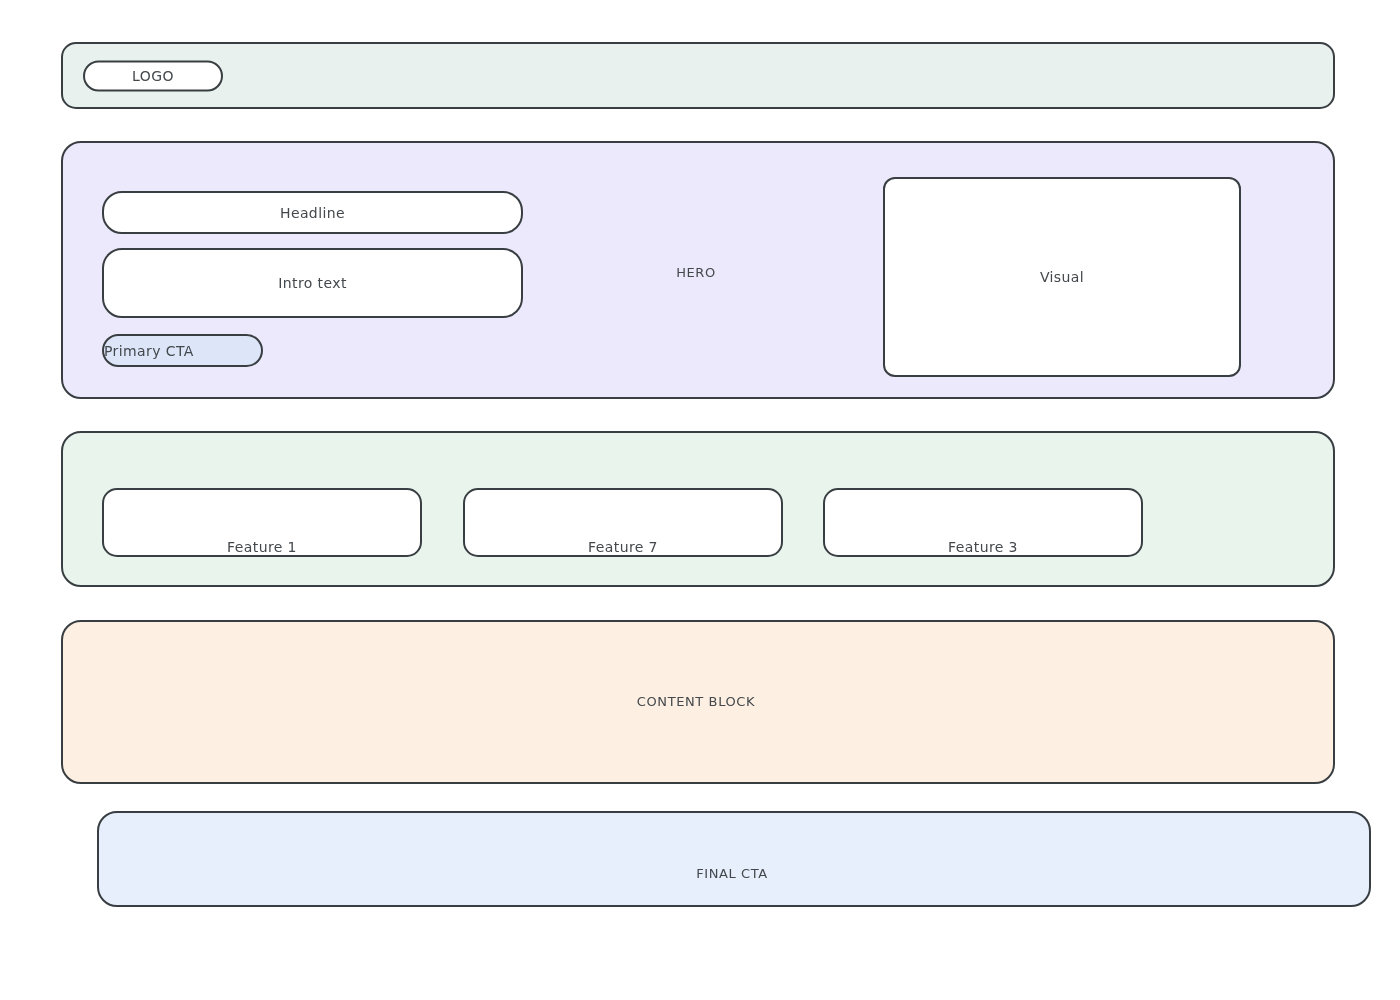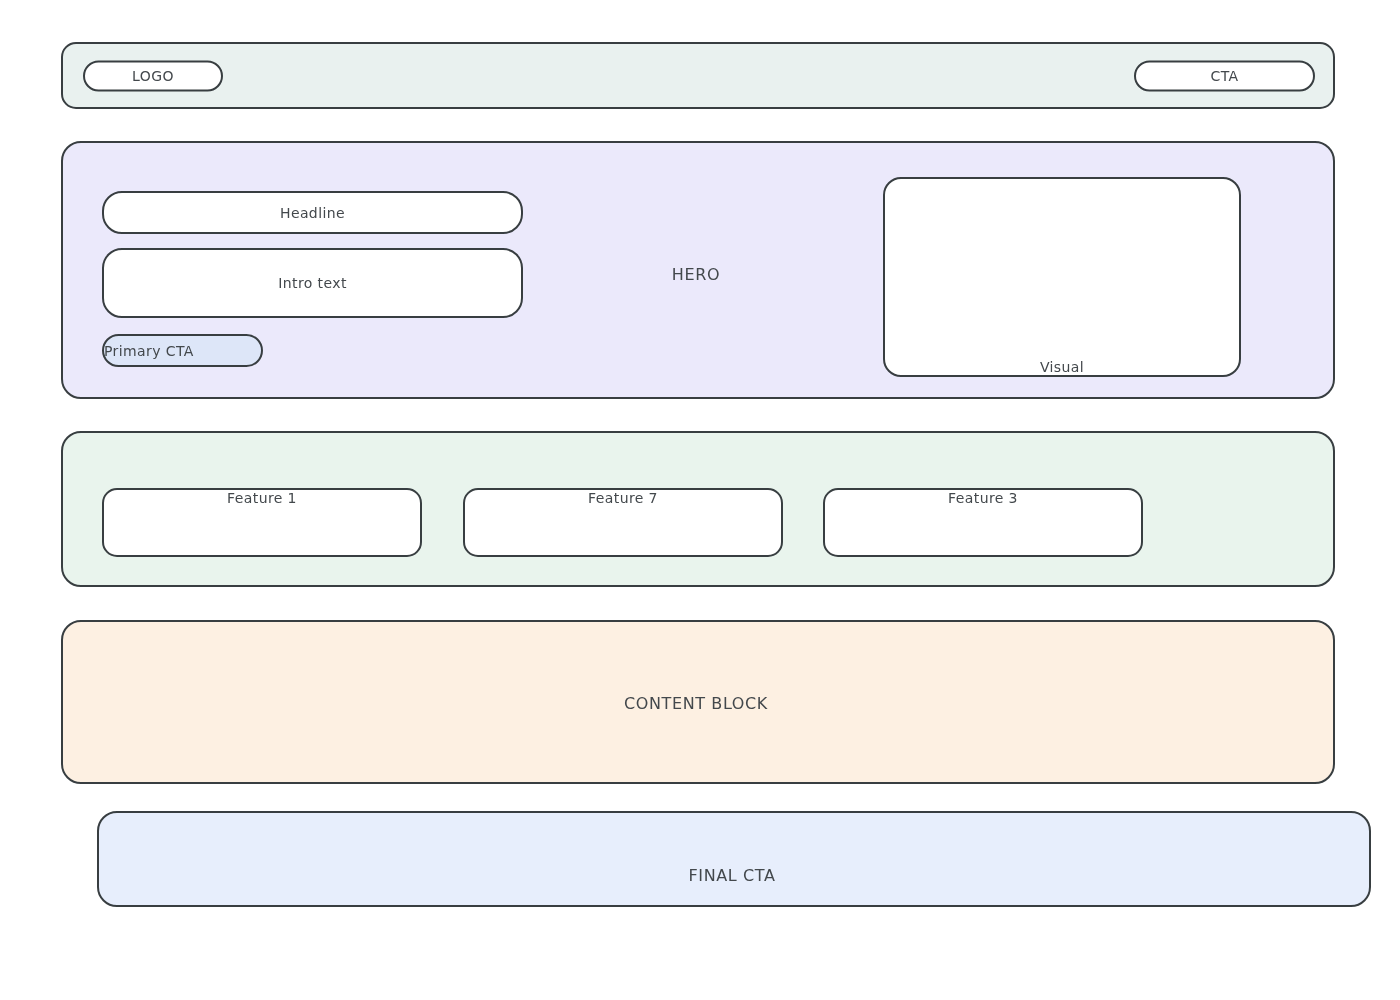--- a/index.html
+++ b/index.html
@@ -26,21 +26,21 @@
     font-size: 14px;
     color: #43484c;
     letter-spacing: 0.4px;
     white-space: nowrap;
   }
   .center-label {
     position: absolute;
     left: 0;
     right: 4px;
     text-align: center;
-    font-size: 16px;
+    font-size: 13px;
     letter-spacing: 0.6px;
   }
 
   
   .header-band {
     top: 42px;
     height: 67px;
     border-radius: 15px;
     background: #e9f1ef;
   }
@@ -98,46 +98,46 @@
     cursor: pointer;
   }
   .hero-label { top: 122px; }
   .visual-box {
     position: absolute;
     left: 820px;
     top: 34px;
     width: 358px;
     height: 200px;
     border: 2px solid #383e41;
-    border-radius: 18px;
-    background: #ffffff;
-    box-sizing: border-box;
-    display: flex;
-    align-items: flex-end;
+    border-radius: 12px;
+    background: #ffffff;
+    box-sizing: border-box;
+    display: flex;
+    align-items: center;
     justify-content: center;
   }
 
   
   .features-band {
     top: 431px;
     height: 156px;
     border-radius: 20px;
     background: #e9f4ed;
   }
   .feature-card {
     position: absolute;
     top: 55px;
     width: 320px;
     height: 69px;
     border: 2px solid #383e41;
     border-radius: 15px;
     background: #ffffff;
     box-sizing: border-box;
     display: flex;
-    align-items: flex-start;
+    align-items: flex-end;
     justify-content: center;
   }
   .feature-1 { left: 39px; }
   .feature-2 { left: 400px; }
   .feature-3 { left: 760px; }
 
   
   .content-band {
     top: 620px;
     height: 164px;
@@ -158,23 +158,20 @@
 </style>
 </head>
 <body>
 
 <div class="canvas">
 
   <div class="section header-band">
     <div class="pill logo-pill">
       <span class="label">LOGO</span>
     </div>
-    <div class="pill header-cta">
-      <span class="label">CTA</span>
-    </div>
   </div>
 
   <div class="section hero-band">
     <div class="hero-box headline-box">
       <span class="label">Headline</span>
     </div>
     <div class="hero-box intro-box">
       <span class="label">Intro text</span>
     </div>
     <div class="primary-cta">

